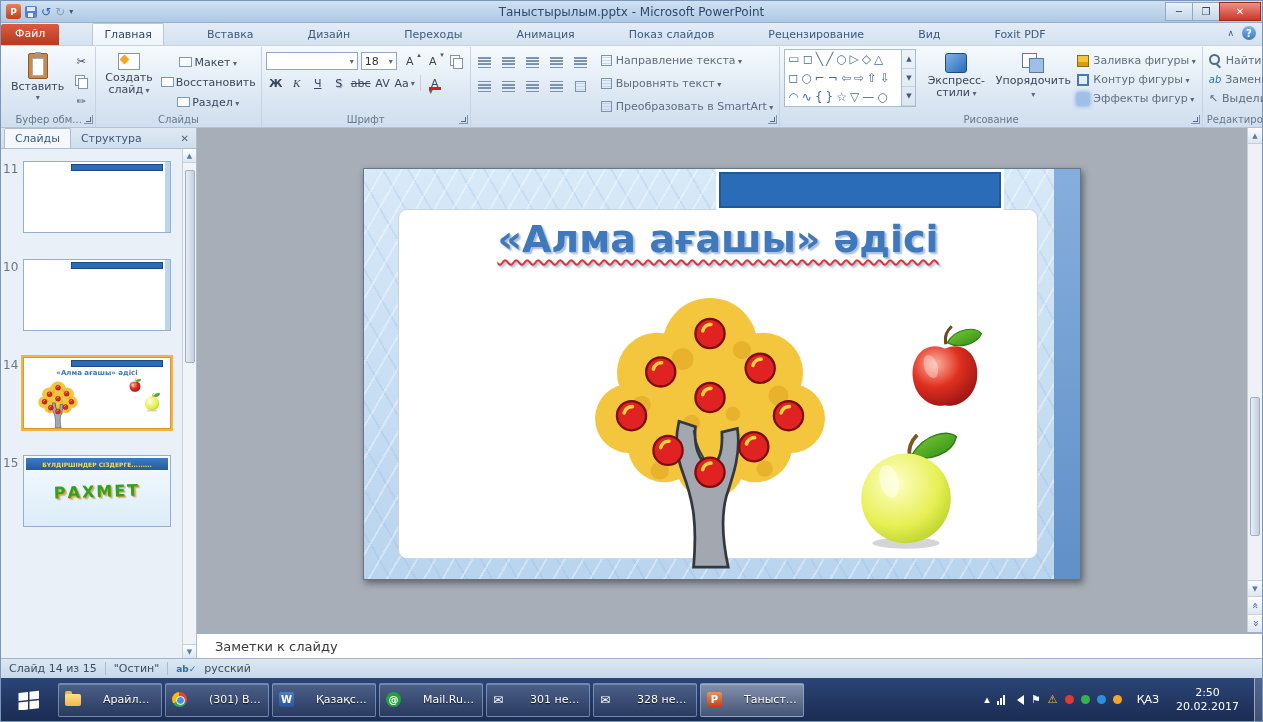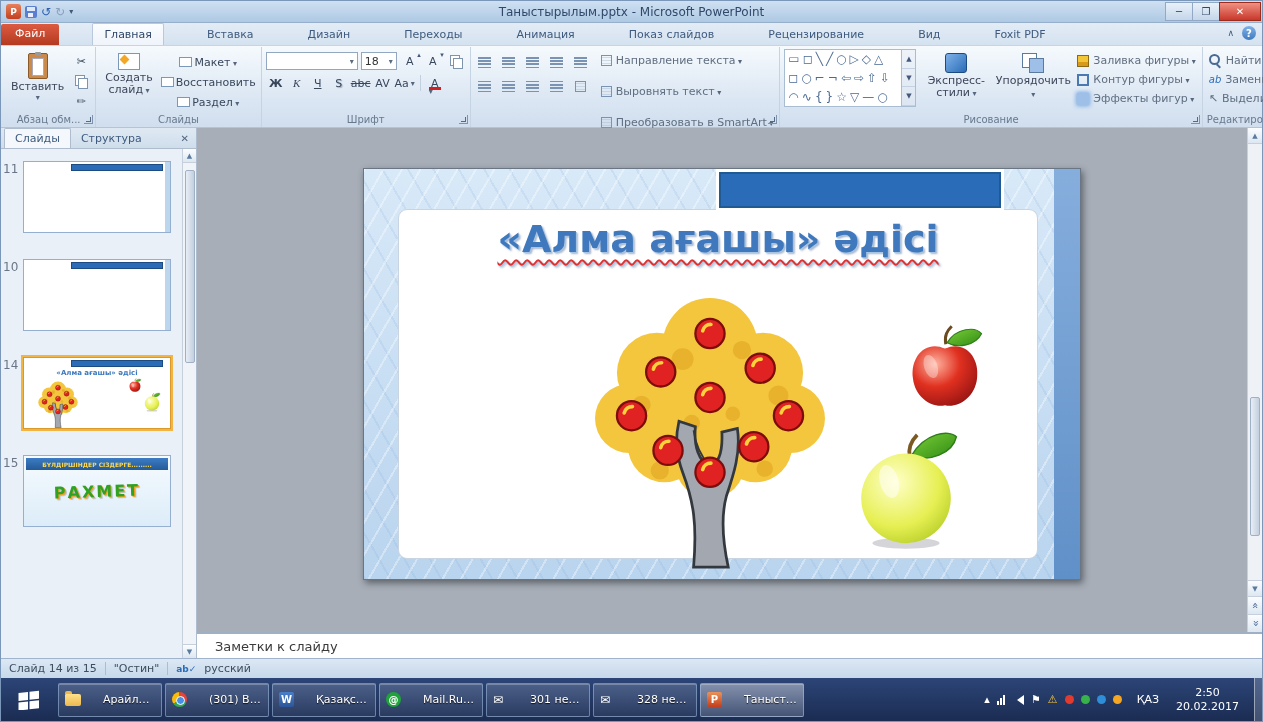--- a/index.html
+++ b/index.html
@@ -313,21 +313,21 @@
               <span>✂</span>
             </span>
           <span class="sbtn">
               <span class="ic-copy"></span>
             </span>
           <span class="sbtn">
               <span>✏</span>
             </span>
         </div>
       </div>
-      <div class="glabel">Абзац обм...</div>
+      <div class="glabel">Буфер обм...</div>
       <span class="launcher"></span>
     </div>
 
     <div class="group">
       <div class="gcontent">
         <div class="bigbtn">
           <span class="ic-slide"></span>
           <span class="lbl pre dd">Создать
 слайд</span>
         </div>
@@ -407,21 +407,21 @@
                 <span class="icl"></span>
               </span>
             <span class="sbtn">
                 <span class="icl"></span>
               </span>
             <span class="sbtn">
                 <span class="icsq"></span>
               </span>
           </div>
         </div>
-        <div class="scol" style="gap:12px;padding-top:2px;">
+        <div class="scol" style="gap:4px;padding-top:2px;">
           <span class="stackrow">
               <span class="icsq"></span>
               <span class="dd">Направление текста</span>
             </span>
           <span class="stackrow">
               <span class="icsq"></span>
               <span class="dd">Выровнять текст</span>
             </span>
           <span class="stackrow">
               <span class="icsq"></span>

